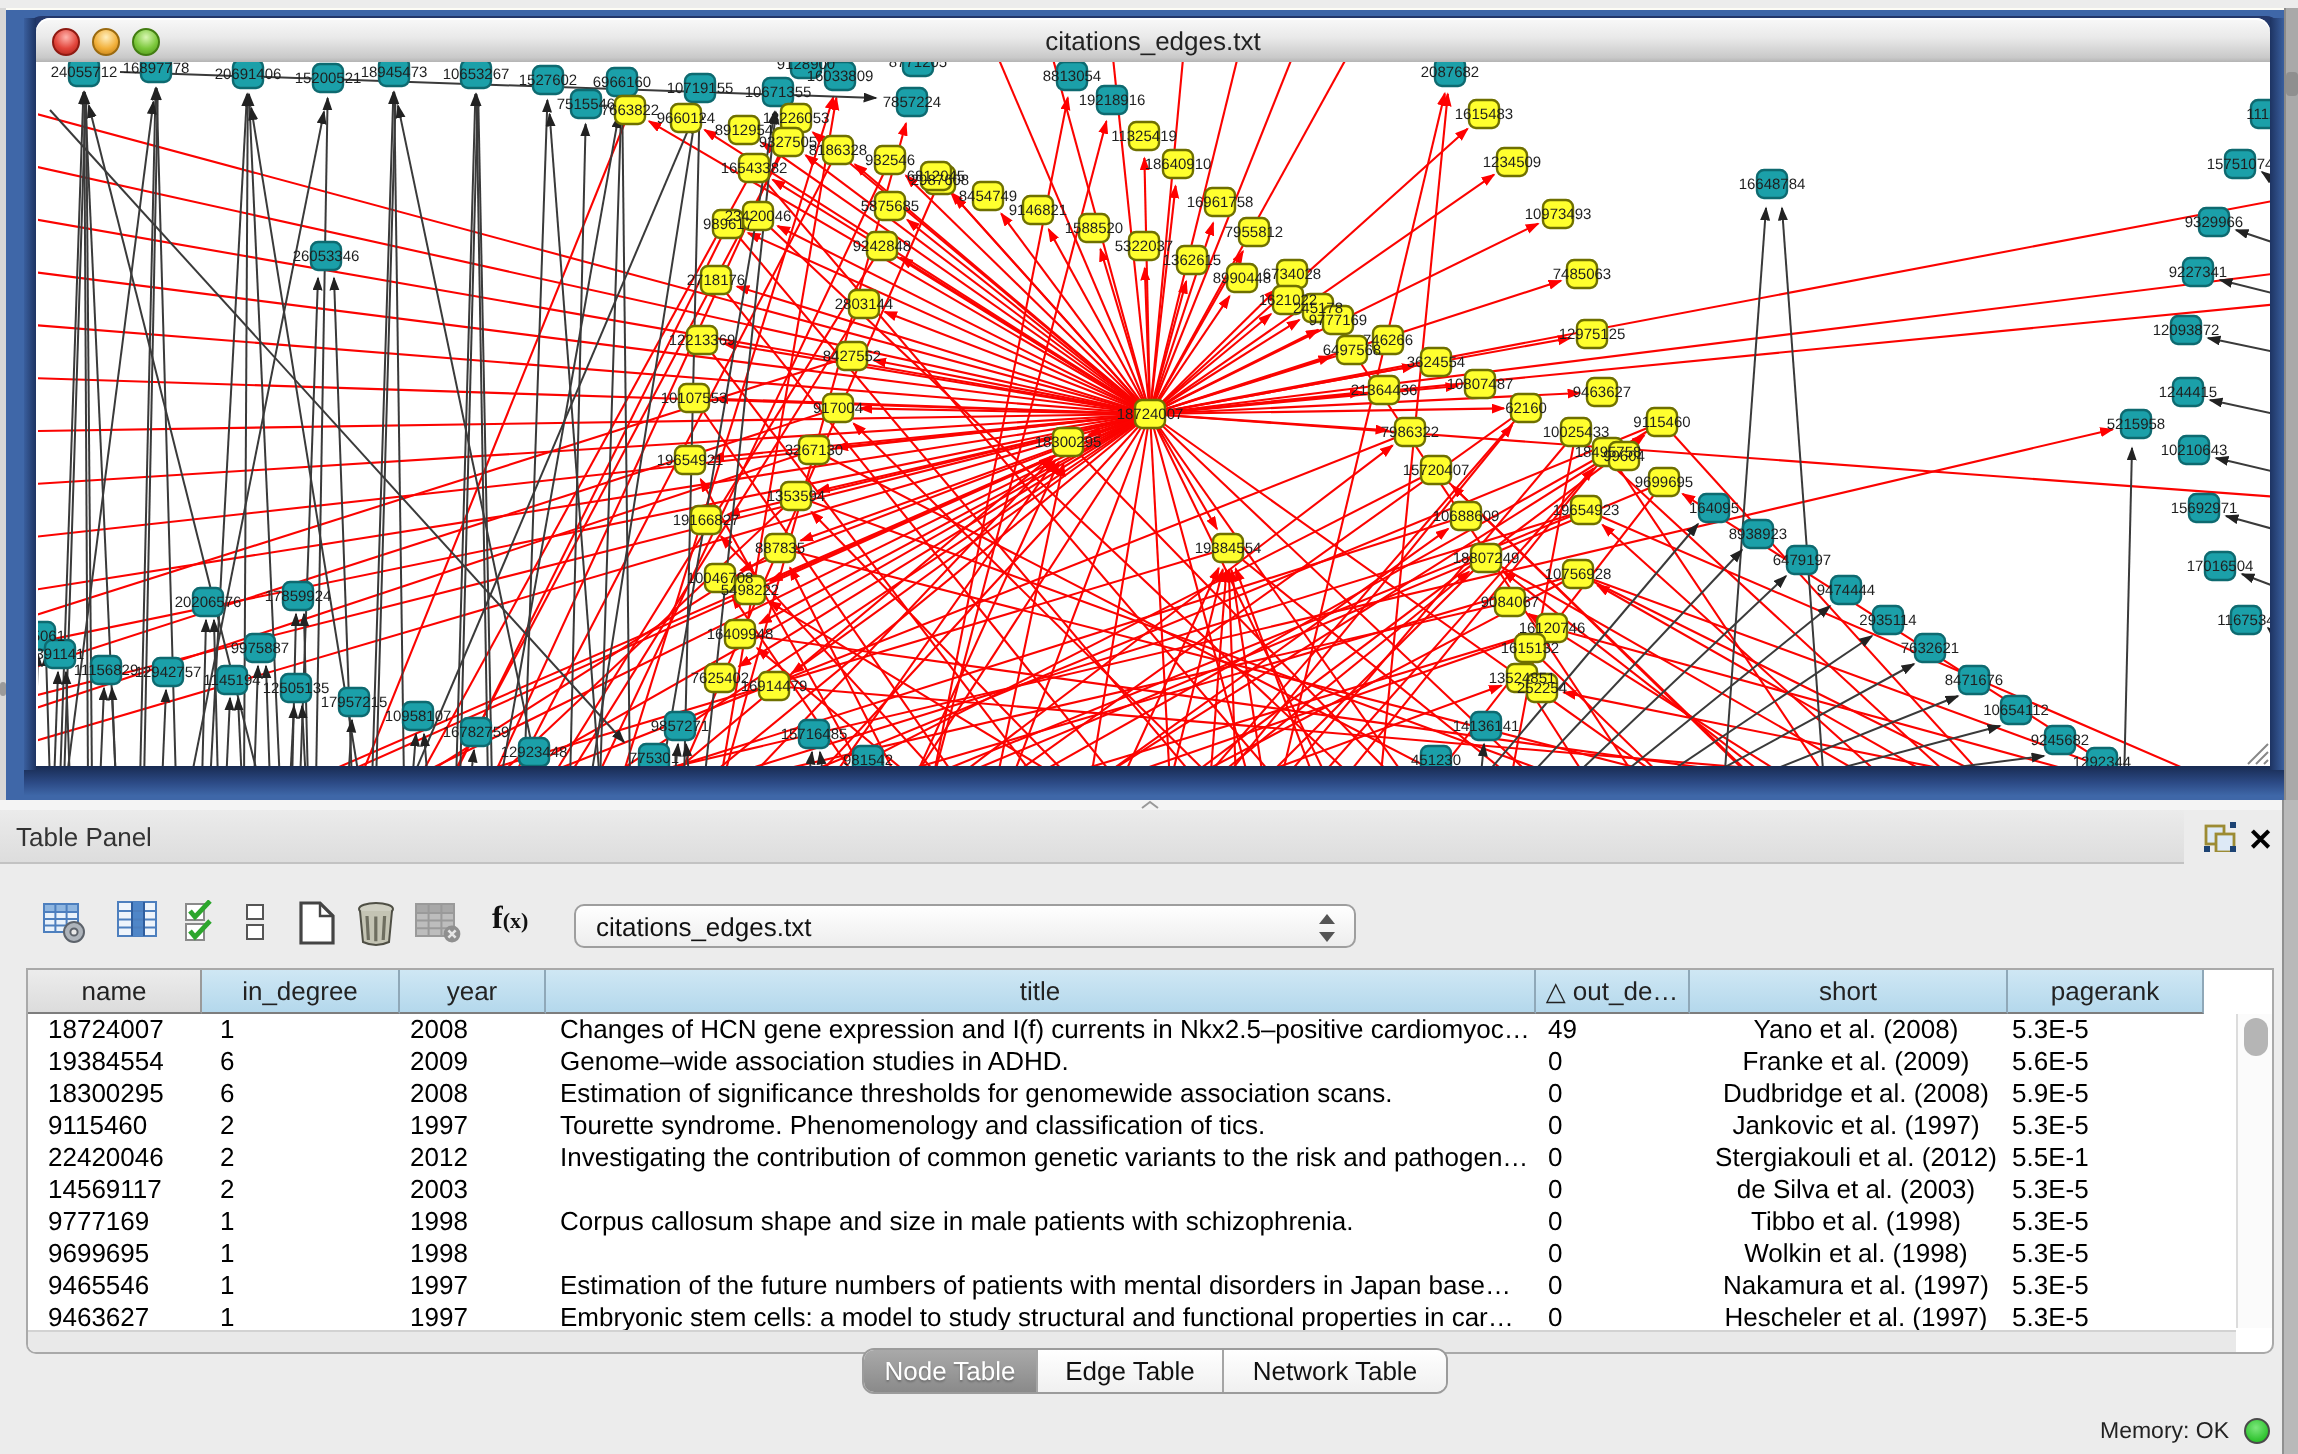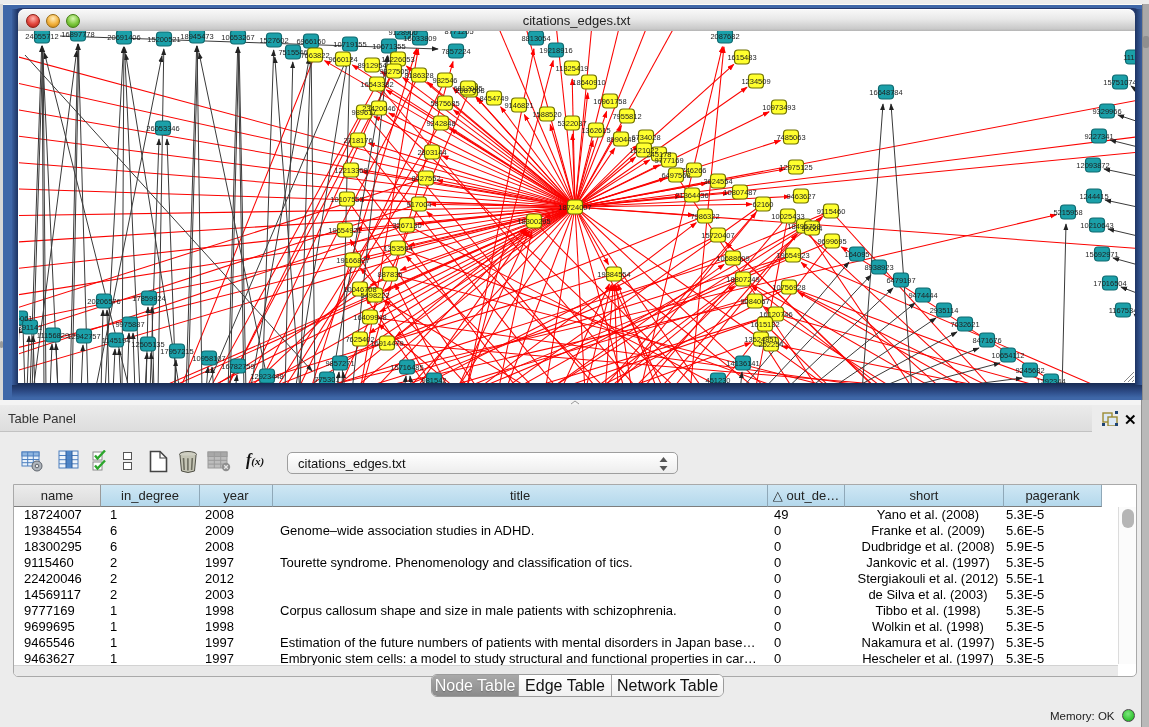--- a/index.html
+++ b/index.html
@@ -54,21 +54,21 @@
 .tr div{position:absolute;top:0;height:16px;line-height:15px;overflow:hidden}
 .c0{left:10px;width:77px}.c1{left:96px;width:88px}.c2{left:191px;width:68px}
 .c3{left:266px;width:488px}.c4{left:760px;width:70px}.c5{left:838px;width:152px;text-align:center}
 .c6{left:992px;width:95px}
 #vsb{position:absolute;left:1104px;top:22px;width:19px;height:157px;background:#fbfbfb;border-left:1px solid #dcdcdc}
 #vthumb{position:absolute;left:3px;top:2px;width:12px;height:19px;background:#b5b5b5;border-radius:6px}
 #hsb{position:absolute;left:0;top:180px;width:1104px;height:12px;background:#e9e9e9;border-top:1px solid #d2d2d2}
 
 #tabs{position:absolute;left:431px;top:674px;height:21px;display:flex;border:1px solid #9b9b9b;border-radius:6px;
  overflow:hidden;background:#fff}
-.tab{font-size:16px;line-height:21px;text-align:center;color:#111;background:linear-gradient(#ffffff,#f0f0f0);box-sizing:border-box}
+.tab{font-size:13px;line-height:21px;text-align:center;color:#111;background:linear-gradient(#ffffff,#f0f0f0);box-sizing:border-box}
 #tabs .tab:nth-child(1){width:86px}#tabs .tab:nth-child(2){width:93px}#tabs .tab:nth-child(3){width:112px}
 .tab.sel{background:linear-gradient(#a9a9a9,#8a8a8a);color:#fff;text-shadow:0 1px 1px rgba(0,0,0,.25)}
 .tab+.tab{border-left:1px solid #a5a5a5}
 
 #mem{position:absolute;left:1050px;top:710px;font-size:11.5px;color:#222}
 #memdot{position:absolute;left:1122px;top:709px;width:13px;height:13px;border-radius:50%;
  background:radial-gradient(circle at 45% 35%,#7ce77c,#2fc32f 70%,#23a623);border:1px solid #4a4a4a;box-sizing:border-box}
 #stripR2{position:absolute;left:1141px;top:400px;width:8px;height:327px;background:#b9b9b9;border-left:1px solid #909090}
 #caret{position:absolute;left:570px;top:400px;width:10px;height:5px}
 #pfloat{position:absolute;left:1102px;top:410px}
@@ -716,21 +716,21 @@
     <path d="M3,5.5 L4.5,21 Q11,24 17.5,21 L19,5.5" fill="#c4c4b4" stroke="#4f4f45"></path>
     <path d="M6.5,8 L7.2,20 M10.9,8.3 L10.9,20.6 M15.3,8 L14.6,20" stroke="#6e6e60" stroke-width="1.6"></path>
   </svg>
   <svg class="ticon" style="left:207px" width="26" height="24">
     <rect x="1" y="2" width="19" height="16" fill="#bdbdbd" stroke="#9a9a9a"></rect>
     <rect x="1" y="2" width="19" height="4.5" fill="#a8a8a8" stroke="#9a9a9a"></rect>
     <path d="M7.3,2 V18 M13.7,2 V18 M1,10.3 H20 M1,14.1 H20" stroke="#9a9a9a" stroke-width="1"></path>
     <circle cx="19" cy="17" r="4.2" fill="#8f8f8f"></circle>
     <path d="M17.2,15.2 L20.8,18.8 M20.8,15.2 L17.2,18.8" stroke="#e6e6e6" stroke-width="1.3"></path>
   </svg>
-  <div style="position:absolute;left:246px;top:451px;font-size:16px;color:#111;font-family:'Liberation Serif',serif;font-style:italic;font-weight:bold">f<span style="font-size:11px;font-weight:bold">(x)</span></div>
+  <div style="position:absolute;left:246px;top:451px;font-size:16px;color:#111;font-family:'Liberation Serif',serif;font-weight:bold">f<span style="font-size:11px;font-weight:bold">(x)</span></div>
   <div id="combo">
         <span class="lbl">citations_edges.txt</span>
     <svg width="9" height="14" style="position:absolute;right:9px;top:4px">
       <path d="M4.5,0 L8.5,5 H0.5 Z" fill="#555"></path>
           <path d="M4.5,14 L8.5,9 H0.5 Z" fill="#555"></path>
     </svg>
   </div>
  </div>
  <div id="tablewrap">
   <div class="hd" id="h0">name</div>
@@ -738,54 +738,57 @@
       <div class="hd" id="h2">year</div>
   <div class="hd" id="h3">title</div>
       <div class="hd" id="h4">△ out_de…</div>
       <div class="hd" id="h5">short</div>
   <div class="hd" id="h6">pagerank</div>
   <div id="rows">
 <div class="tr">
           <div class="c0">18724007</div>
           <div class="c1">1</div>
           <div class="c2">2008</div>
+          <div class="c3">Changes of HCN gene expression and I(f) currents in Nkx2.5–positive cardiomyoc…</div>
           <div class="c4">49</div>
           <div class="c5">Yano et al. (2008)</div>
           <div class="c6">5.3E-5</div>
         </div>
 <div class="tr">
           <div class="c0">19384554</div>
           <div class="c1">6</div>
           <div class="c2">2009</div>
           <div class="c3">Genome–wide association studies in ADHD.</div>
           <div class="c4">0</div>
           <div class="c5">Franke et al. (2009)</div>
           <div class="c6">5.6E-5</div>
         </div>
 <div class="tr">
           <div class="c0">18300295</div>
           <div class="c1">6</div>
           <div class="c2">2008</div>
+          <div class="c3">Estimation of significance thresholds for genomewide association scans.</div>
           <div class="c4">0</div>
           <div class="c5">Dudbridge et al. (2008)</div>
           <div class="c6">5.9E-5</div>
         </div>
 <div class="tr">
           <div class="c0">9115460</div>
           <div class="c1">2</div>
           <div class="c2">1997</div>
           <div class="c3">Tourette syndrome. Phenomenology and classification of tics.</div>
           <div class="c4">0</div>
           <div class="c5">Jankovic et al. (1997)</div>
           <div class="c6">5.3E-5</div>
         </div>
 <div class="tr">
           <div class="c0">22420046</div>
           <div class="c1">2</div>
           <div class="c2">2012</div>
+          <div class="c3">Investigating the contribution of common genetic variants to the risk and pathogen…</div>
           <div class="c4">0</div>
           <div class="c5">Stergiakouli et al. (2012)</div>
           <div class="c6">5.5E-1</div>
         </div>
 <div class="tr">
           <div class="c0">14569117</div>
           <div class="c1">2</div>
           <div class="c2">2003</div>
           <div class="c4">0</div>
           <div class="c5">de Silva et al. (2003)</div>

